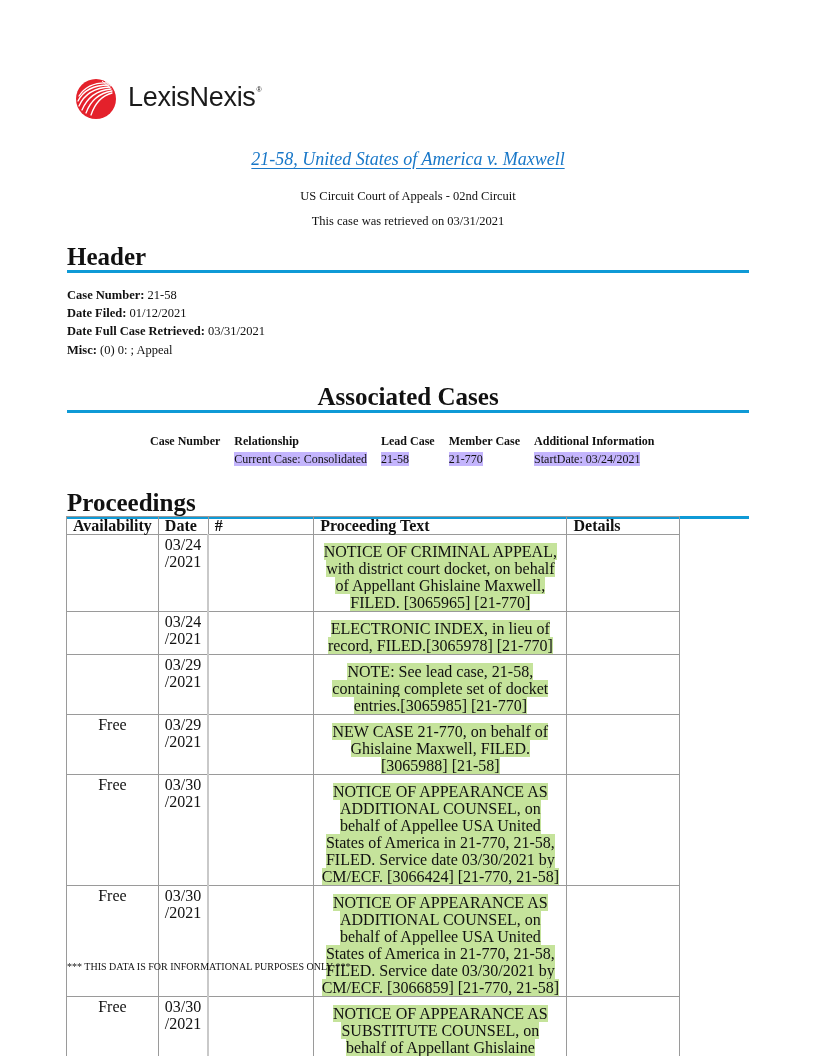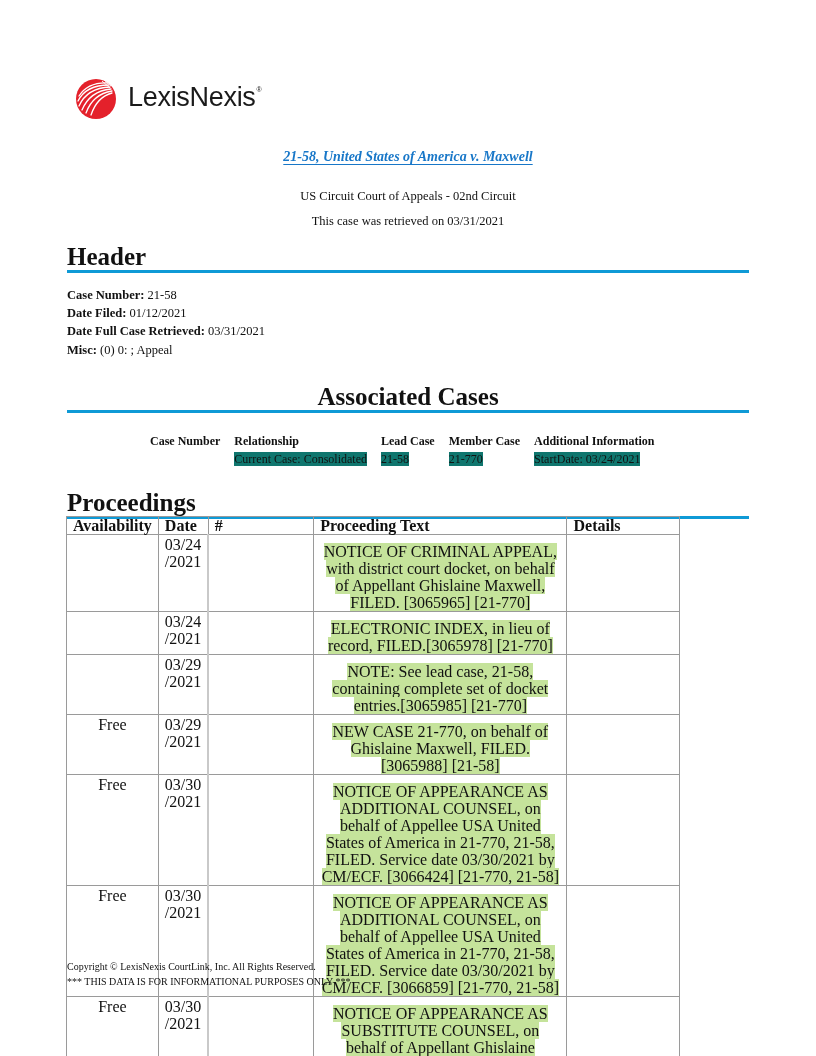--- a/index.html
+++ b/index.html
@@ -28,22 +28,22 @@
       position: relative;
       top: -1px;
     }
     .logo-text sup { font-size: 7px; vertical-align: top; position: relative; top: 4px; margin-left: 1px; }
 
     .case-title {
       position: absolute;
       left: 0; right: 0;
       top: 149px;
       text-align: center;
-      font-size: 14px;
-      font-weight: bold;
+      font-size: 18px;
+      font-weight: normal;
       font-style: italic;
       color: #1877c8;
       text-decoration: underline;
       text-underline-offset: 3px;
     }
     .court {
       position: absolute; left: 0; right: 0; top: 189px;
       text-align: center; font-size: 12.5px;
     }
     .retrieved {
@@ -85,21 +85,21 @@
       font-weight: bold;
       text-align: left;
       padding: 0 14px 3px 0;
       white-space: nowrap;
     }
     .assoc-table td {
       padding: 0 14px 0 0;
       white-space: nowrap;
       vertical-align: top;
     }
-    .hl { background: #0f766e; }
+    .hl { background: #c4b5fd; }
 
     .proc-table {
       position: absolute;
       left: 66px;
       top: 516px;
       width: 614px;
       border-collapse: collapse;
       font-size: 16px;
       border: 1.5px solid #222;
     }
@@ -281,15 +281,14 @@
           <div>/2021</div>
         </td>
       <td></td>
       <td class="text"><span>NOTICE OF APPEARANCE AS SUBSTITUTE COUNSEL, on behalf of Appellant Ghislaine Maxwell in 21-770, 21-58, FILED. Service date 03/30/2021 by CM/ECF. [3066932] [21-770, 21-58]</span></td>
       <td></td>
     </tr>
   </tbody>
 </table>
 
 <div class="footer">
-  <div>Copyright © LexisNexis CourtLink, Inc. All Rights Reserved.</div>
   <div>*** THIS DATA IS FOR INFORMATIONAL PURPOSES ONLY ***</div>
 </div>
 
 </body></html>

